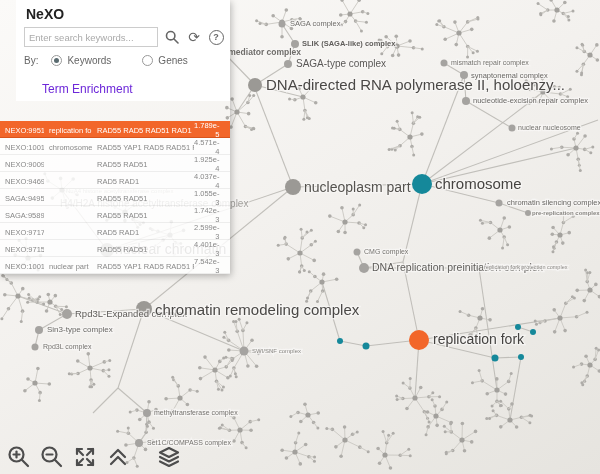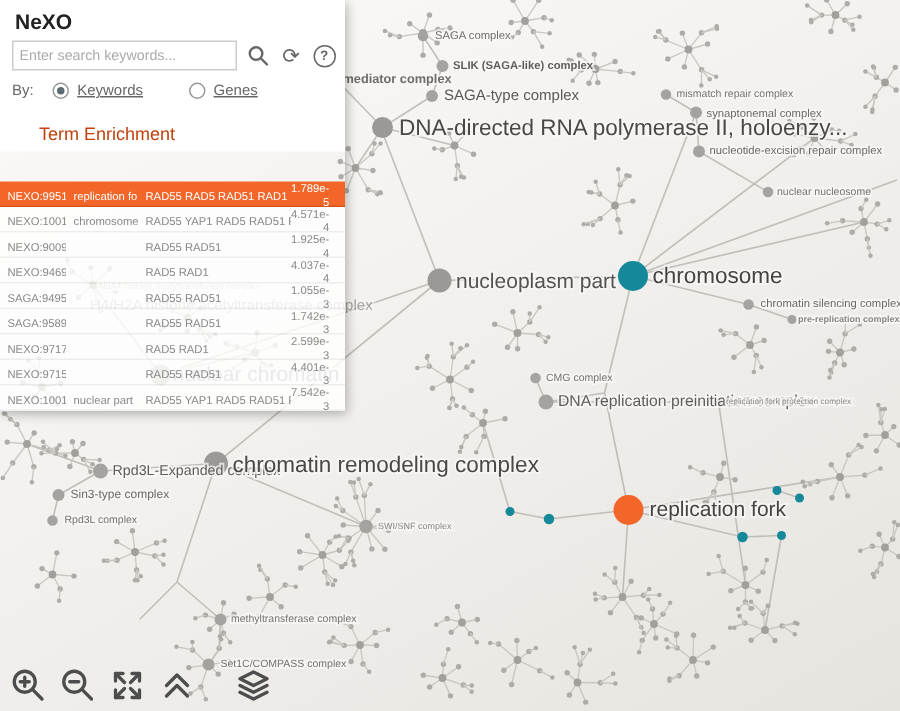--- a/index.html
+++ b/index.html
@@ -6,33 +6,33 @@
   body{
     width:600px;height:474px;overflow:hidden;position:relative;
     font-family:"Liberation Sans",sans-serif;
     background:linear-gradient(150deg,#fbfaf8 0%,#f3f1ee 45%,#e6e4df 100%);
   }
   #graph{position:absolute;top:0;left:0;}
   #graph text{paint-order:stroke;stroke:rgba(248,247,245,.75);stroke-width:2.5px;}
 
   
   .panel{position:absolute;top:0;left:0;width:230px;box-shadow:1px 2px 7px rgba(0,0,0,.28);}
-  .panel-top{background:#fff;padding:0 0 2px 0;}
+  .panel-top{background:#fff;padding:0 0 2px 0;margin-left:16px;}
   .panel-title{font-size:14px;font-weight:bold;color:#222;padding:6px 10px 5px;}
   .search-row{display:flex;align-items:center;padding:0 6px 0 8px;gap:6px;}
   .search-input{flex:1;height:16px;border:1px solid #ccc;font-size:9.5px;color:#555;padding:1px 4px;min-width:0;}
   .search-input::placeholder{color:#aaa;}
   .mini-icon{width:16px;height:16px;display:flex;align-items:center;justify-content:center;color:#666;flex:0 0 auto;cursor:pointer;}
   .refresh-glyph{font-size:14px;line-height:14px;color:#666;}
   .help-circle{width:13px;height:13px;border:1.4px solid #666;border-radius:50%;font-size:9px;font-weight:bold;color:#666;display:flex;align-items:center;justify-content:center;}
   .by-row{display:flex;align-items:center;padding:8px 8px 4px;font-size:10px;color:#666;gap:5px;}
   .radio{width:9px;height:9px;border:1px solid #999;border-radius:50%;display:inline-block;position:relative;background:#fff;flex:0 0 auto;}
   .radio.sel::after{content:"";position:absolute;left:2px;top:2px;width:5px;height:5px;border-radius:50%;background:#5a6b70;}
-  .radio-label{margin-right:26px;text-decoration:underline;}
-  .section-heading{font-size:12px;color:#c2410c;padding:12px 26px 3px;}
+  .radio-label{margin-right:26px;}
+  .section-heading{font-size:12px;color:#6d28d9;padding:12px 26px 3px;}
   .query-area{display:block;margin:2px 8px 0;width:198px;height:28px;border:1px solid #ccc;font-family:"Liberation Sans",sans-serif;font-size:9.5px;color:#555;padding:3px 4px;resize:none;}
   .controls-row{display:flex;align-items:center;margin:8px 8px 6px;gap:6px;}
   .num-input{height:13px;border:1px solid #ccc;font-size:9px;color:#555;padding:1px 4px;}
   .num-input.p1{width:56px;}
   .num-input.p2{width:52px;}
   .btn{font-size:9px;color:#555;background:linear-gradient(#fcfcfc,#eee);border:1px solid #bbb;border-radius:2px;padding:2px 5px;cursor:pointer;font-family:"Liberation Sans",sans-serif;}
   
   .results{}
   .result-row{display:grid;grid-template-columns:44px 48px 102px 1fr;align-items:center;height:16px;
     background:rgba(255,255,255,.82);border-bottom:1px solid rgba(120,120,120,.12);

